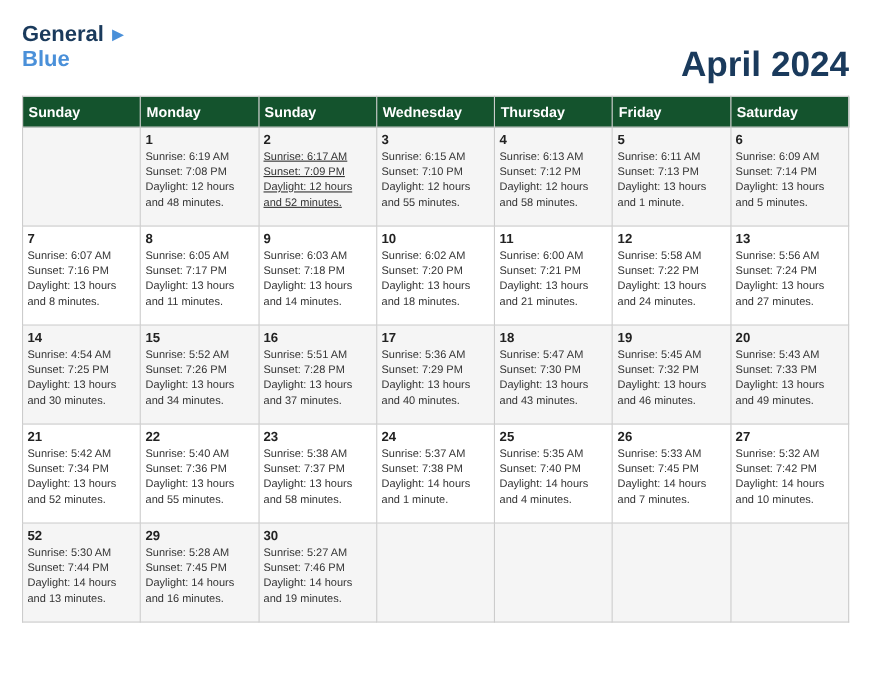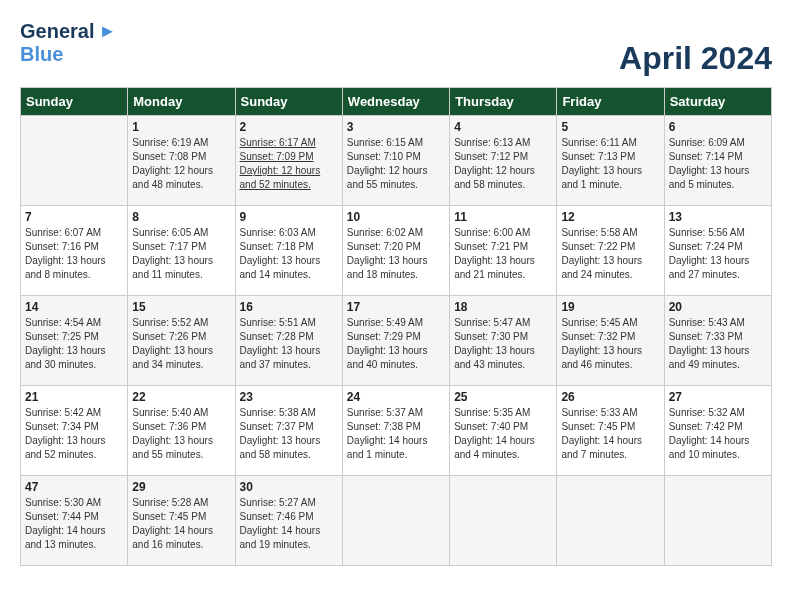--- a/index.html
+++ b/index.html
@@ -222,21 +222,21 @@
         </td>
         <td>
           <span class="day-num">16</span>
           <div class="day-info" style="white-space: pre-line;">Sunrise: 5:51 AM
 Sunset: 7:28 PM
 Daylight: 13 hours
 and 37 minutes.</div>
         </td>
         <td>
           <span class="day-num">17</span>
-          <div class="day-info" style="white-space: pre-line;">Sunrise: 5:49 AM
+          <div class="day-info" style="white-space: pre-line;">Sunrise: 5:36 AM
 Sunset: 7:29 PM
 Daylight: 13 hours
 and 40 minutes.</div>
         </td>
         <td>
           <span class="day-num">18</span>
           <div class="day-info" style="white-space: pre-line;">Sunrise: 5:47 AM
 Sunset: 7:30 PM
 Daylight: 13 hours
 and 43 minutes.</div>
@@ -302,21 +302,21 @@
         <td>
           <span class="day-num">27</span>
           <div class="day-info" style="white-space: pre-line;">Sunrise: 5:32 AM
 Sunset: 7:42 PM
 Daylight: 14 hours
 and 10 minutes.</div>
         </td>
       </tr>
       <tr>
         <td>
-          <span class="day-num">47</span>
+          <span class="day-num">52</span>
           <div class="day-info" style="white-space: pre-line;">Sunrise: 5:30 AM
 Sunset: 7:44 PM
 Daylight: 14 hours
 and 13 minutes.</div>
         </td>
         <td>
           <span class="day-num">29</span>
           <div class="day-info" style="white-space: pre-line;">Sunrise: 5:28 AM
 Sunset: 7:45 PM
 Daylight: 14 hours

